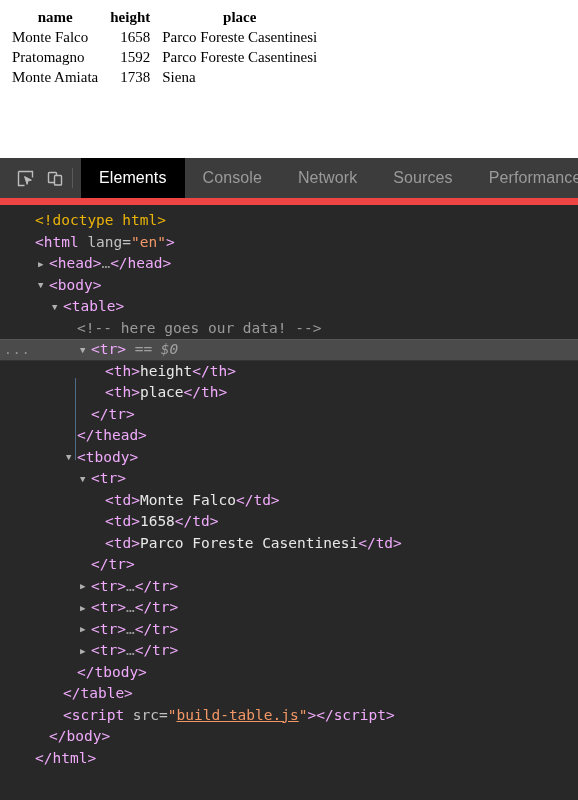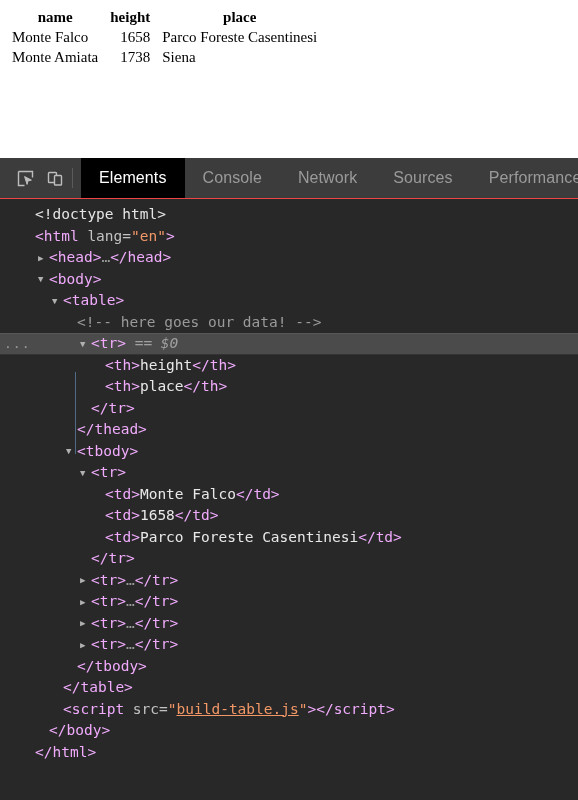--- a/index.html
+++ b/index.html
@@ -58,21 +58,21 @@
     display: flex;
     flex-direction: column;
   }
 
   .dt-toolbar {
     height: 40px;
     min-height: 40px;
     background: #3c3c3c;
     display: flex;
     align-items: stretch;
-    border-bottom: 1px solid #ef4444;
+    border-bottom: 7px solid #ef4444;
     overflow: hidden;
   }
   .tb-icon-group {
     display: flex;
     align-items: center;
     padding: 0 4px 0 10px;
   }
   .tb-icon {
     width: 30px;
     height: 28px;
@@ -151,21 +151,21 @@
   .twisty.open::before { content: "\25BC"; }
   .twisty.closed::before { content: "\25B6"; }
   .twisty.none::before { content: " "; }
 
   .tag   { color: #f0abfc; }
   .attr-name  { color: #c2c2c2; }
   .attr-val   { color: #f29766; }
   .attr-link  { color: #f29766; text-decoration: underline; text-align: right; }
   .text-node  { color: #e8e8e8; }
   .comment    { color: #9a9a9a; }
-  .doctype    { color: #e5e5e5; margin-top: 40px; }
+  .doctype    { color: #eab308; margin-top: 40px; }
   .selref     { color: #a0a0a0; font-style: italic; }
 
   .indent-guide {
     position: absolute;
     width: 1px;
     background: #4f6b85;
   }
 </style>
 </head>
 <body>
@@ -176,20 +176,25 @@
       <tr id="tbl-head-row">
           <th>name</th>
           <th>height</th>
           <th>place</th>
         </tr>
     </thead>
     <tbody id="tbl-body">
         <tr>
           <td>Monte Falco</td>
           <td class="col-height">1658</td>
+          <td>Parco Foreste Casentinesi</td>
+        </tr>
+        <tr>
+          <td>Pratomagno</td>
+          <td class="col-height">1592</td>
           <td>Parco Foreste Casentinesi</td>
         </tr>
         <tr>
           <td>Monte Amiata</td>
           <td class="col-height">1738</td>
           <td>Siena</td>
         </tr>
       </tbody>
   </table>
 </div>

